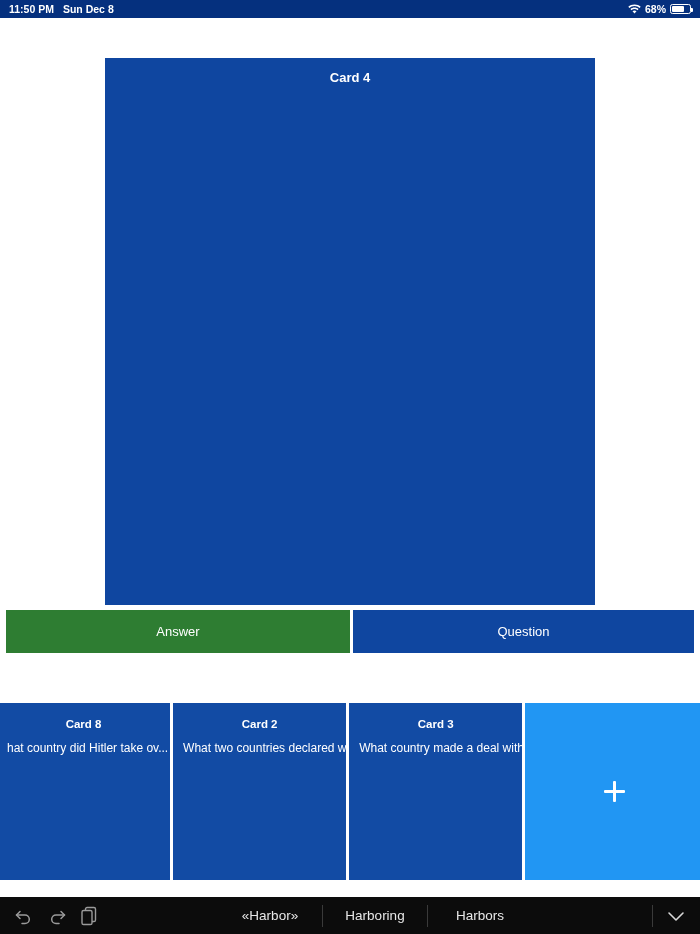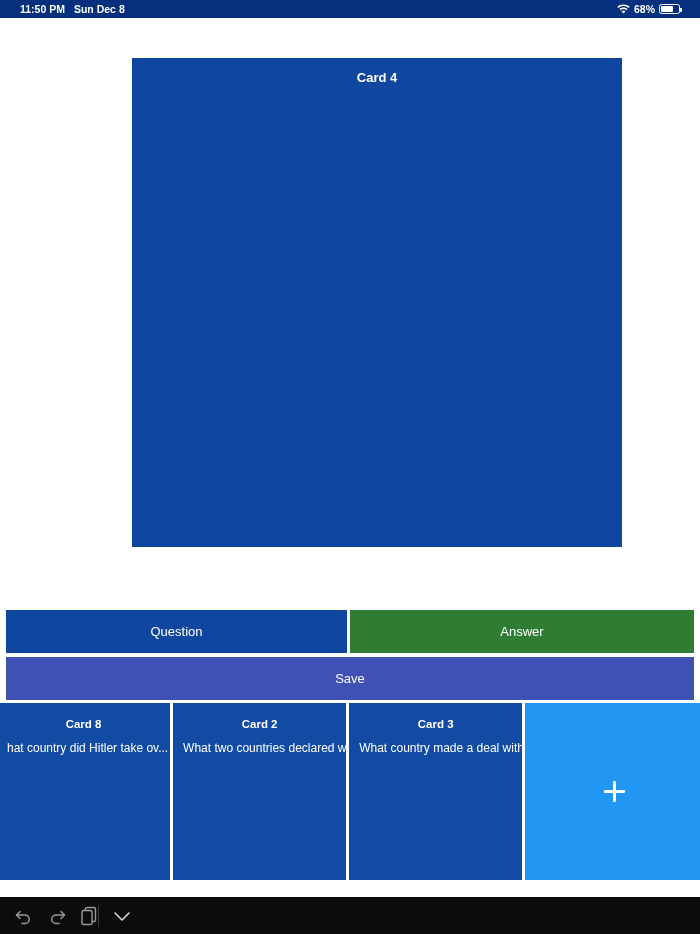--- a/index.html
+++ b/index.html
@@ -9,21 +9,21 @@
     font-family:"Liberation Sans", sans-serif;
     overflow:hidden;
   }
   #app { position:relative; width:700px; height:934px; background:#ffffff; }
 
   
   .statusbar {
     position:absolute; top:0; left:0; width:700px; height:18px;
     background:#05307E; color:#ffffff;
     display:flex; align-items:center; justify-content:space-between;
-    padding:0 20px; font-size:10.5px; font-weight:bold;
+    padding:0 9px; font-size:10.5px; font-weight:bold;
   }
   .status-left { display:flex; align-items:center; gap:9px; }
   .status-right { display:flex; align-items:center; gap:4px; }
   .wifi-icon { display:inline-block; width:13px; height:10px; }
   .battery {
     position:relative; width:21px; height:10px;
     border:1.2px solid #ffffff; border-radius:2.4px;
   }
   .battery::after {
     content:""; position:absolute; right:-3.2px; top:3px;
@@ -52,25 +52,24 @@
   .info-circle {
     width:17px; height:17px; border-radius:50%;
     background:#ffffff; color:#05307E;
     display:flex; align-items:center; justify-content:center;
     font-size:12px; font-weight:bold; font-family:"Liberation Serif", serif;
   }
 
   
   .editor-card {
     position:absolute; left:105px; top:58px;
-    width:490px; height:489px;
+    width:490px; height:547px;
     background:#0F46A0; color:#ffffff;
     padding:12px 14px 0 14px; text-align:center;
     cursor:text;
-    margin-left:27px;
   }
   .card-title { font-size:13px; font-weight:bold; margin-bottom:9px; }
   .card-body  { font-size:13.2px; line-height:1.35; }
 
   
   .btn-row { position:absolute; left:6px; top:610px; width:688px; height:43px; display:flex; gap:3px; }
   .btn {
     display:flex; align-items:center; justify-content:center;
     color:#ffffff; font-size:13px; cursor:pointer; user-select:none;
   }
@@ -154,25 +153,24 @@
         </span>
     </div>
   </div>
 
 
   <div class="editor-card">
     <div class="card-title">Card 4</div>
   </div>
 
   <div class="btn-row">
+    <div class="btn btn-answer">Answer</div>
     <div class="btn btn-question">Question</div>
-    <div class="btn btn-answer">Answer</div>
-  </div>
-
-  <div class="btn btn-save">Save</div>
+  </div>
+
 
   <div class="thumbs">
     <div class="thumb">
       <div class="thumb-title">Card 8</div>
       <div class="thumb-body">hat country did Hitler take ov...</div>
     </div>
     <div class="thumb">
       <div class="thumb-title">Card 2</div>
       <div class="thumb-body">What two countries declared w...</div>
     </div>
@@ -200,20 +198,27 @@
         </svg>
       </span>
       <span class="acc-icon">
         <svg width="18" height="20" viewBox="0 0 18 20">
           <rect x="5.5" y="1.5" width="10" height="14" rx="1.6" fill="none" stroke="#9A9A9A" stroke-width="1.4"></rect>
           <rect x="2.0" y="4.5" width="10" height="14" rx="1.6" fill="#0C0C0C" stroke="#9A9A9A" stroke-width="1.4"></rect>
         </svg>
       </span>
     </div>
 
+    <div class="suggestions">
+      <span class="sugg">«Harbor»</span>
+      <span class="sugg-div"></span>
+      <span class="sugg">Harboring</span>
+      <span class="sugg-div"></span>
+      <span class="sugg">Harbors</span>
+    </div>
 
     <div class="acc-right">
       <span class="acc-right-div"></span>
       <span class="acc-icon">
         <svg width="22" height="16" viewBox="0 0 22 16">
           <polyline points="4,5 11,12 18,5" fill="none" stroke="#D8D8D8" stroke-width="1.6" stroke-linecap="round" stroke-linejoin="round"></polyline>
         </svg>
       </span>
     </div>
   </div>

